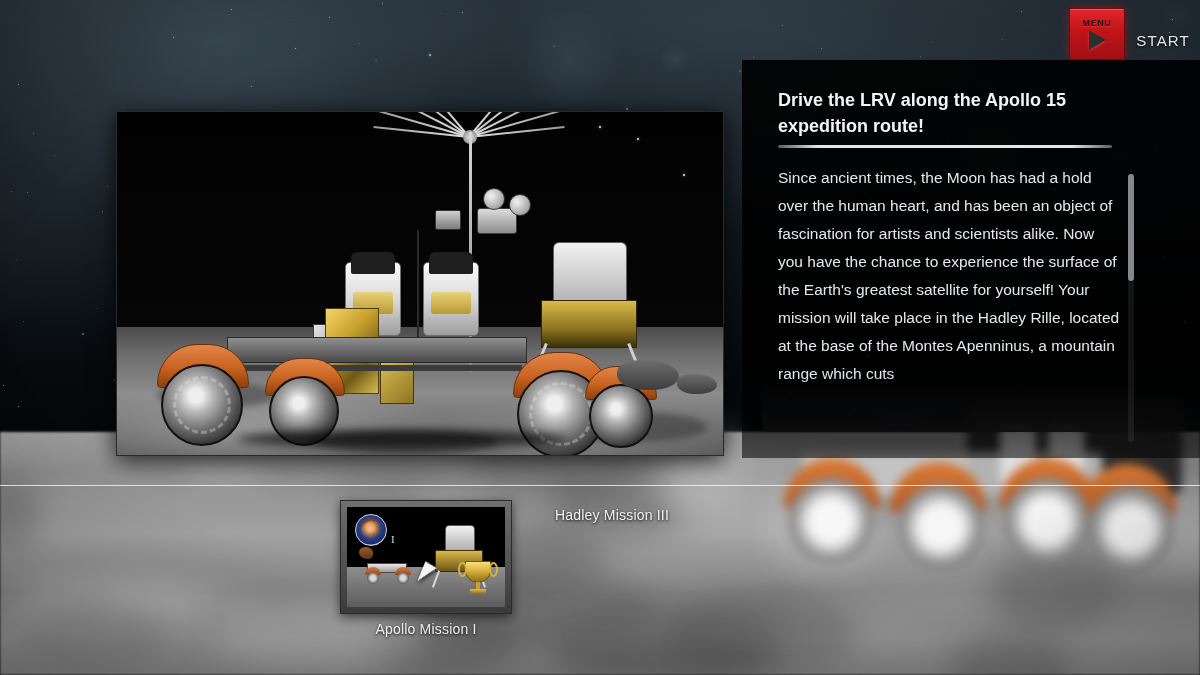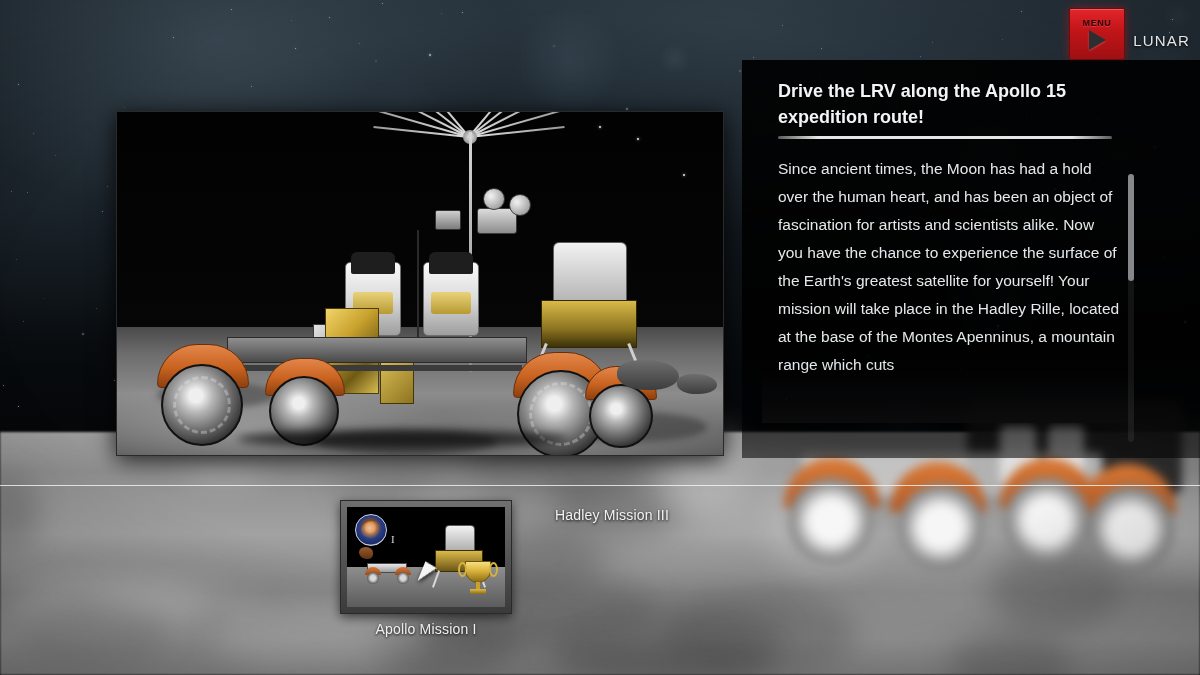--- a/index.html
+++ b/index.html
@@ -175,21 +175,21 @@
   .lrv .lm {
     position:absolute; left:418px; top:130px; width:108px; height:140px;
   }
   .lrv .lm .asc { position:absolute; left:18px; top:0; width:74px; height:60px;
     background:linear-gradient(180deg,#f2f2f2,#b5b5b5); border:1px solid #5e5e5e; border-radius:6px 6px 2px 2px; }
   .lrv .lm .desc { position:absolute; left:6px; top:58px; width:96px; height:48px;
     background:linear-gradient(180deg,#d9b949 0%,#8d7420 60%,#3c3109 100%); border:1px solid #33290a; }
   .lrv .lm .leg { position:absolute; width:3px; height:42px; background:#cfcfcf; }
 
   
-  #panel { position:absolute; left:762px; top:78px; width:372px; }
+  #panel { position:absolute; left:762px; top:87px; width:372px; }
   #panel-heading {
     font-size:18px; font-weight:bold; color:#f2f4f6; line-height:26px;
     width:336px; margin-left:16px; text-shadow:0 1px 3px #000;
   }
   #badge-row { display:flex; align-items:center; justify-content:flex-end;
     width:344px; margin-left:16px; margin-top:8px; gap:9px; }
   #pdi-icon {
     width:23px; height:15px; border-radius:1px;
     background:
       repeating-linear-gradient(45deg, rgba(255,255,255,.55) 0 1px, rgba(255,255,255,0) 1px 3px),
@@ -509,21 +509,21 @@
     <div class="wheel" style="left:326px;top:86px;"></div>
   </div>
 
   <div class="bg-vignette"></div>
 
 
   <div id="start-btn">
     <div class="slabel">MENU</div>
     <div class="tri"></div>
   </div>
-  <div id="menu-btn">LUNAR</div>
+  <div id="menu-btn">START</div>
 
   <div id="hero">
     <div class="sky"></div>
     <div class="hstar" style="left:520px;top:26px;"></div>
     <div class="hstar" style="left:566px;top:62px;"></div>
     <div class="hstar" style="left:482px;top:14px;"></div>
     <div class="regolith"></div>
     <div class="crater" style="left:40px;top:270px;width:120px;height:26px;"></div>
     <div class="crater" style="left:440px;top:300px;width:150px;height:30px;"></div>
     <div class="crater" style="left:200px;top:318px;width:180px;height:24px;"></div>

